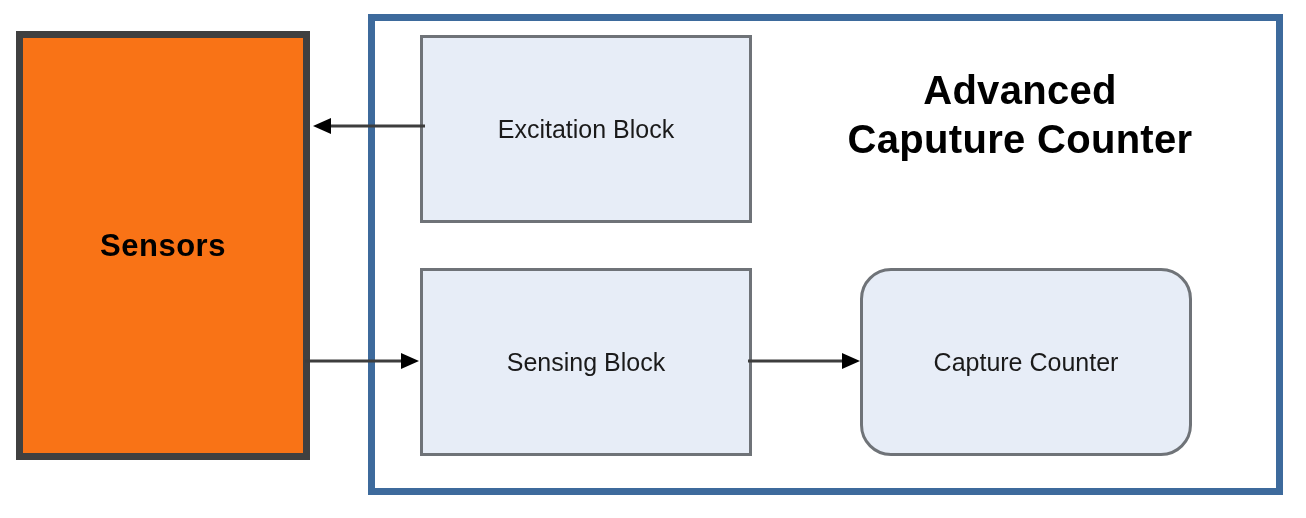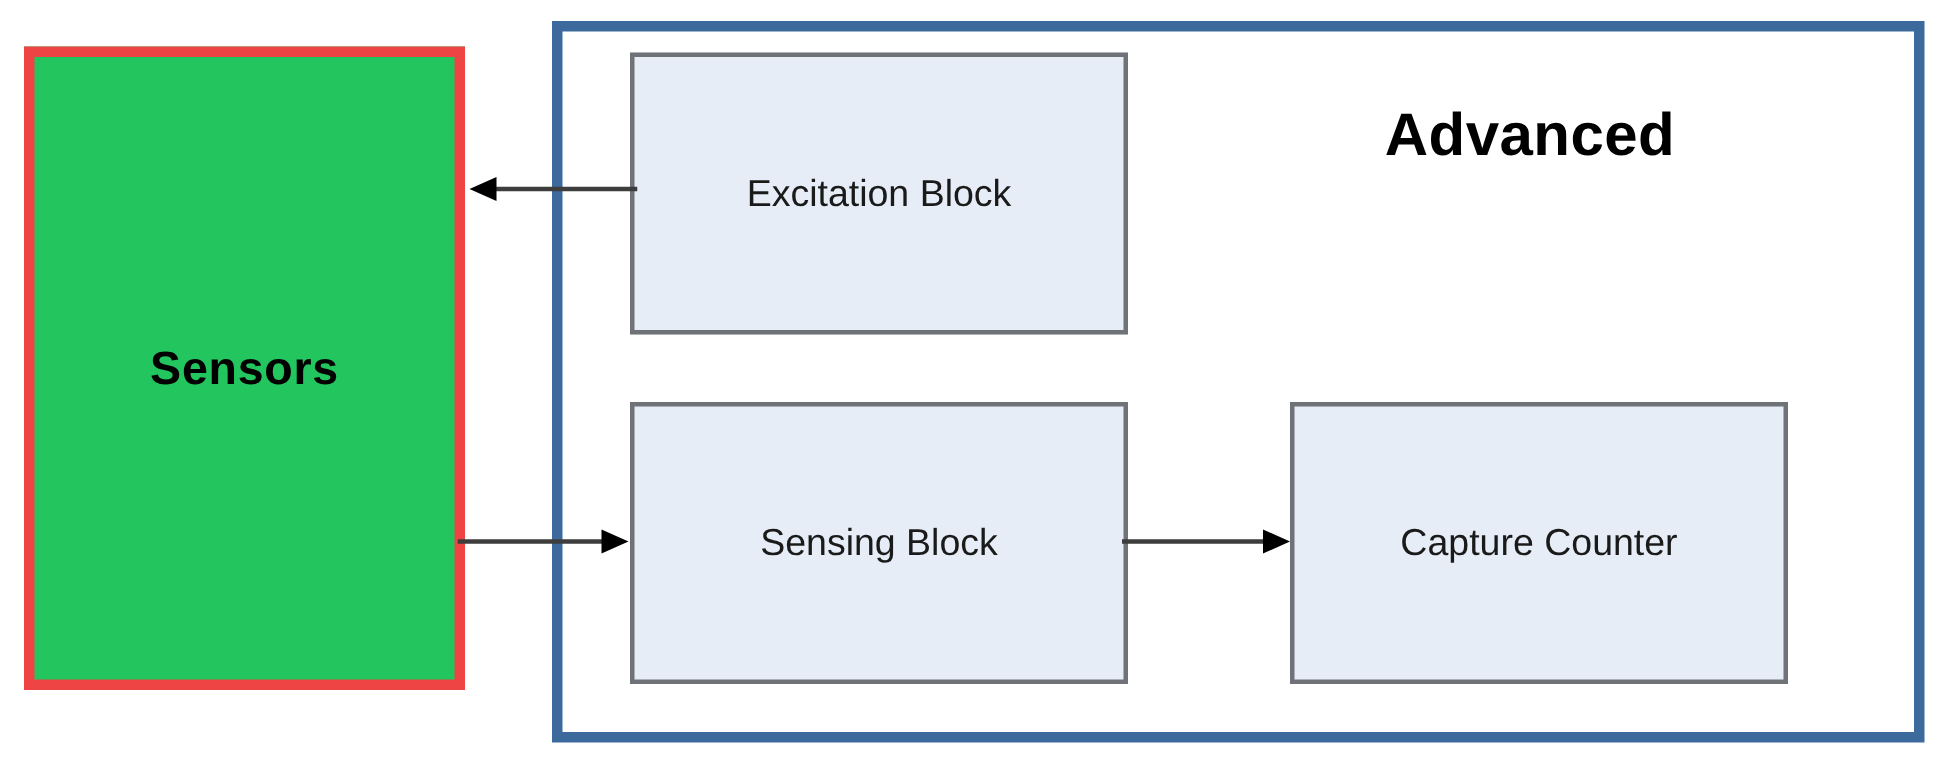--- a/index.html
+++ b/index.html
@@ -19,22 +19,22 @@
   }
 
   
   #sensors-block {
     position: absolute;
     left: 16px;
     top: 31px;
     width: 294px;
     height: 429px;
     box-sizing: border-box;
-    background: #22c55e;
-    border: 7px solid #ef4444;
+    background: #f97316;
+    border: 7px solid #404040;
     display: flex;
     align-items: center;
     justify-content: center;
   }
   #sensors-label {
     font-size: 31px;
     font-weight: bold;
     color: #000000;
     letter-spacing: 0.5px;
     white-space: nowrap;
@@ -94,20 +94,21 @@
     left: 420px;
     top: 268px;
     width: 332px;
     height: 188px;
   }
   #capture-counter-block {
     left: 860px;
     top: 268px;
     width: 332px;
     height: 188px;
+    border-radius: 31px;
   }
 
   
   .connector {
     position: absolute;
   }
   #arrow-excitation-to-sensors {
     left: 305px;
     top: 111px;
     width: 120px;
@@ -132,20 +133,21 @@
 <div id="canvas">
 
   <div id="sensors-block">
     <span id="sensors-label">Sensors</span>
   </div>
 
   <div id="system-container"></div>
 
   <div id="system-title">
     <div>Advanced</div>
+    <div>Caputure Counter</div>
   </div>
 
   <div id="excitation-block" class="inner-block">
     <span class="inner-label">Excitation Block</span>
   </div>
 
   <div id="sensing-block" class="inner-block">
     <span class="inner-label">Sensing Block</span>
   </div>
 

